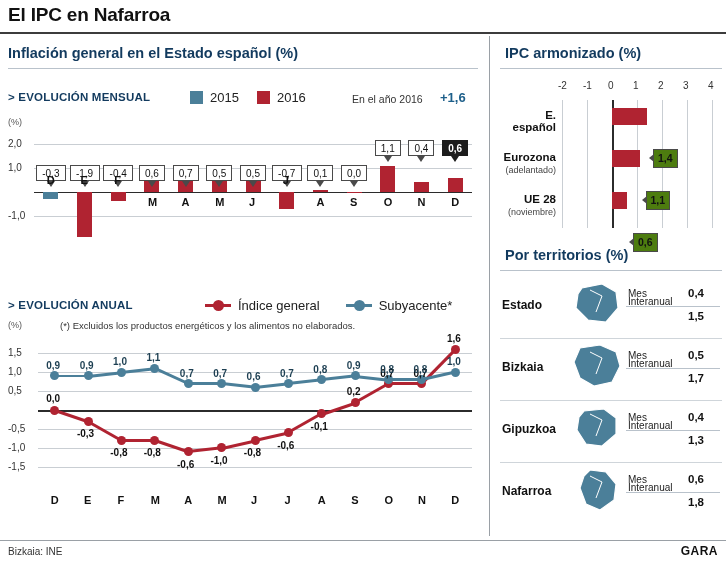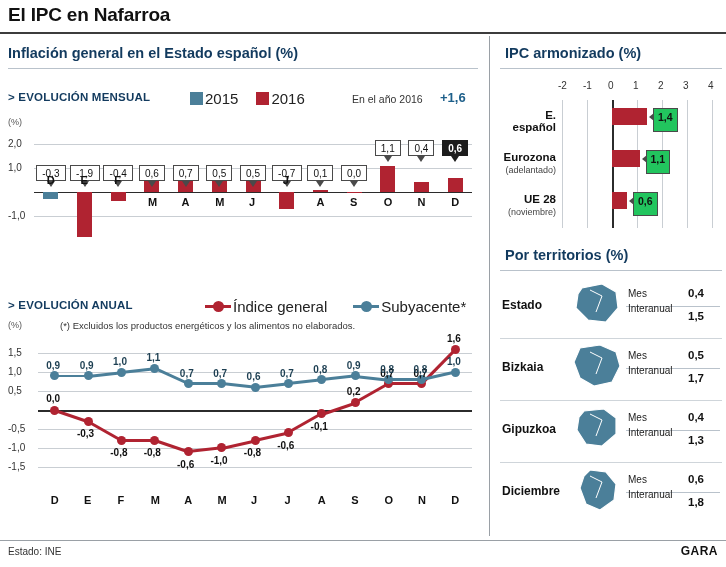--- a/index.html
+++ b/index.html
@@ -39,21 +39,21 @@
   }
 
   .sect-label {
     font-size:11.5px; font-weight:bold; color:#123a5e; letter-spacing:0.2px;
   }
   #monthly-label { position:absolute; left:8px; top:91px; }
   #annual-label  { position:absolute; left:8px; top:299px; }
 
   
   #legend-monthly { position:absolute; left:190px; top:90px; display:flex; gap:18px; align-items:center; }
-  .lg-item { display:flex; align-items:center; gap:2px; font-size:15px; color:#222;justify-content:space-between; }
+  .lg-item { display:flex; align-items:center; gap:7px; font-size:13px; color:#222;justify-content:space-between; }
   .lg-sw { width:13px; height:13px; display:inline-block; }
 
   #monthly-note {
     position:absolute; left:352px; top:93px; font-size:10.5px; color:#333;
   }
   #monthly-note-val {
     position:absolute; left:440px; top:90px; font-size:13px; font-weight:bold; color:#1d5f8a;
   }
 
   
@@ -106,37 +106,37 @@
   #ipc-title-rule { position:absolute; left:500px; top:68px; width:222px; height:1px; background:#b9c2cb; }
 
   #ipc-chart { position:absolute; left:500px; top:78px; width:222px; height:160px; }
   .ipc-tick { position:absolute; font-size:10px; color:#333; }
   .ipc-grid { position:absolute; width:1px; background:#c9ced3; }
   .ipc-zero { position:absolute; width:1.5px; background:#2b2b2b; }
   .ipc-name { position:absolute; font-size:11.5px; font-weight:bold; color:#111; text-align:right; }
   .ipc-sub  { position:absolute; font-size:9px; color:#444; text-align:right; }
   .ipc-bar  { position:absolute; background:#b02331; height:17px; }
   .ipc-val {
-    position:absolute; border:1px solid #4a4a4a; background:#22c55e;
-    font-size:10.5px; font-weight:bold; color:#111; padding:0 4px; height:24px; line-height:16px;
+    position:absolute; border:1px solid #4a4a4a; background:#4d7c0f;
+    font-size:10.5px; font-weight:bold; color:#111; padding:0 4px; height:19px; line-height:16px;margin-top:41px;
   }
   .ipc-val::before {
     content:""; position:absolute; left:-5px; top:4px;
     width:0; height:0; border-top:4px solid transparent; border-bottom:4px solid transparent;
     border-right:5px solid #4a4a4a;
   }
 
   #terr-title { position:absolute; left:505px; top:247px; font-size:14.5px; font-weight:bold; color:#123a5e; }
   #terr-title-rule { position:absolute; left:500px; top:270px; width:222px; height:1px; background:#b9c2cb; }
 
   .terr-row { position:absolute; left:500px; width:222px; height:62px; }
   .terr-name { position:absolute; left:2px; top:20px; font-size:12px; font-weight:bold; color:#111; }
   .terr-map { position:absolute; left:72px; top:4px; }
   .terr-lab1 { position:absolute; left:128px; top:10px; font-size:10px; color:#222; }
-  .terr-lab2 { position:absolute; left:128px; top:25px; font-size:10px; color:#222; }
+  .terr-lab2 { position:absolute; left:128px; top:18px; font-size:10px; color:#222; }
   .terr-v1 { position:absolute; left:188px; top:9px; font-size:11.5px; font-weight:bold; color:#111; }
   .terr-v2 { position:absolute; left:188px; top:32px; font-size:11.5px; font-weight:bold; color:#111; }
   .terr-sep { position:absolute; left:126px; width:94px; height:1px; background:#b9c2cb; }
   .terr-rule { position:absolute; left:500px; width:222px; height:1px; background:#cfd5da; }
 
   
   #footer-rule { position:absolute; left:0; top:540px; width:726px; height:1px; background:#9aa0a6; }
   #footer-src { position:absolute; left:8px; top:546px; font-size:10px; color:#333; }
   #footer-brand { position:absolute; right:8px; top:544px; font-size:12px; font-weight:bold; color:#111; letter-spacing:0.5px; }
 </style>
@@ -447,30 +447,30 @@
             <path d="M18,8 L30,14 L24,30" fill="none" stroke="#ffffff" stroke-width="1"></path>
           </svg></div>
         <div class="terr-lab1">Mes</div>
         <div class="terr-v1">0,4</div>
         <div class="terr-sep" style="top: 28px;"></div>
         <div class="terr-lab2">Interanual</div>
         <div class="terr-v2">1,3</div>
       </div>
       <div class="terr-rule" style="top: 462px;"></div>
       <div class="terr-row" style="top: 464px;">
-        <div class="terr-name">Diciembre</div>
+        <div class="terr-name">Nafarroa</div>
         <div class="terr-map"><svg width="50" height="46" viewBox="0 0 50 46">
             <path d="M18,2 L34,4 L44,16 L42,32 L28,42 L14,36 L8,20 L12,8 Z" fill="#4b7f99" stroke="#ffffff" stroke-width="1.2"></path>
             <path d="M18,8 L30,14 L24,30" fill="none" stroke="#ffffff" stroke-width="1"></path>
           </svg></div>
         <div class="terr-lab1">Mes</div>
         <div class="terr-v1">0,6</div>
         <div class="terr-sep" style="top: 28px;"></div>
         <div class="terr-lab2">Interanual</div>
         <div class="terr-v2">1,8</div>
       </div>
     </div>
 
   <div id="footer-rule"></div>
-  <div id="footer-src">Estado: INE</div>
+  <div id="footer-src">Bizkaia: INE</div>
   <div id="footer-brand">GARA</div>
 
 </div>
 
 </body></html>

